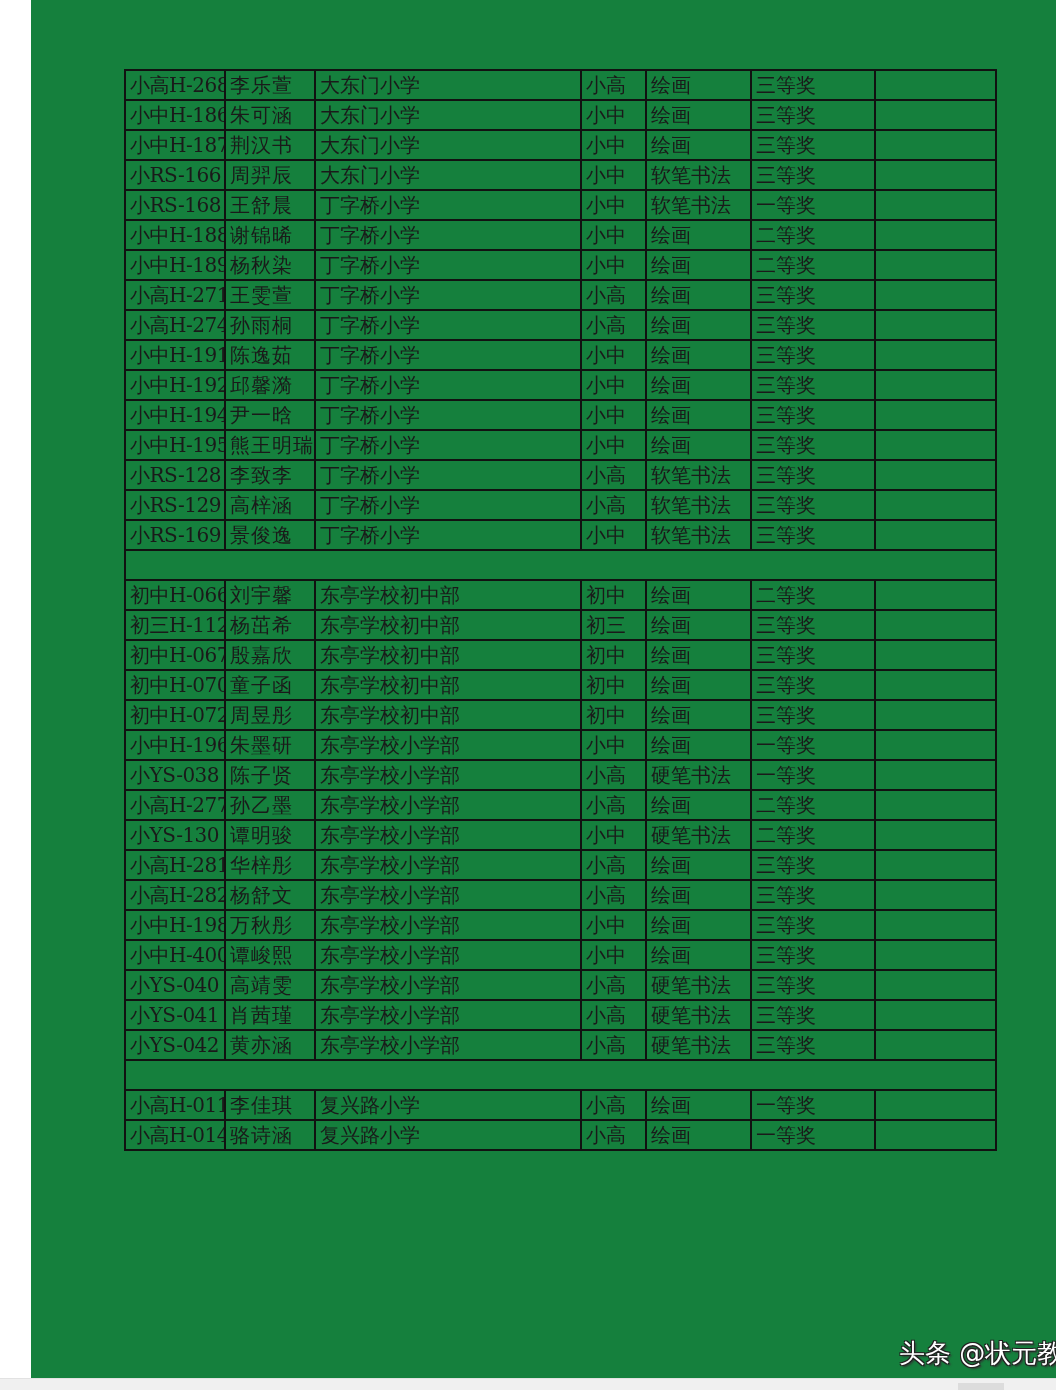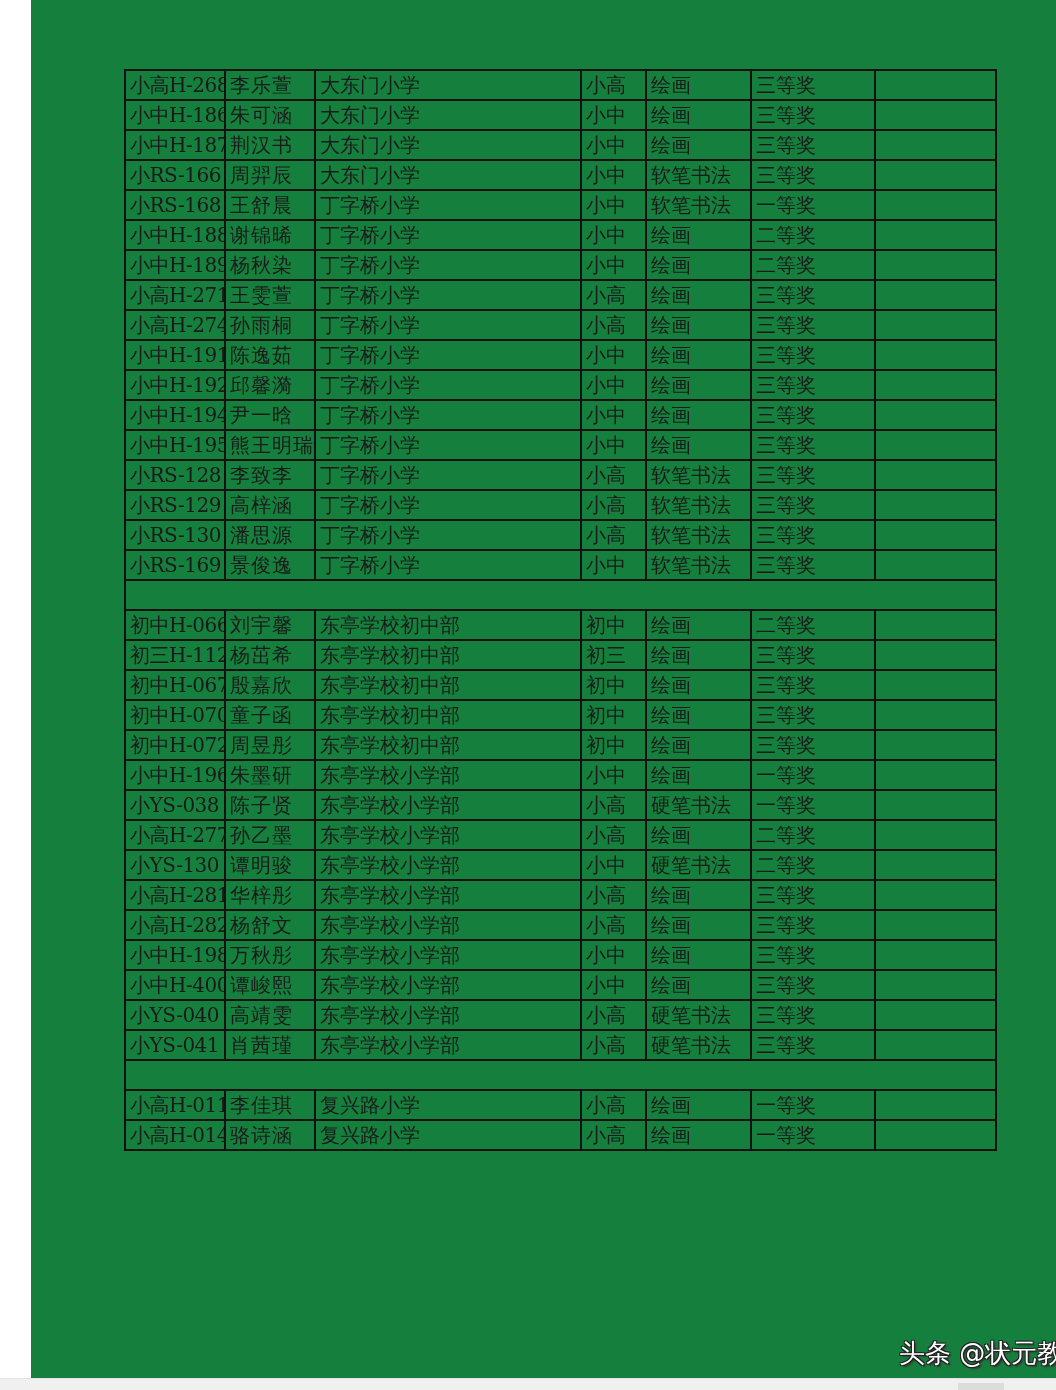--- a/index.html
+++ b/index.html
@@ -204,29 +204,20 @@
         <tr>
           <td class="code">小RS-129</td>
           <td class="name">高梓涵</td>
           <td class="school">丁字桥小学</td>
           <td class="level">小高</td>
           <td class="category">软笔书法</td>
           <td class="award">三等奖</td>
           <td class="note"></td>
         </tr>
         <tr>
-          <td class="code">小RS-130</td>
-          <td class="name">潘思源</td>
-          <td class="school">丁字桥小学</td>
-          <td class="level">小高</td>
-          <td class="category">软笔书法</td>
-          <td class="award">三等奖</td>
-          <td class="note"></td>
-        </tr>
-        <tr>
           <td class="code">小RS-169</td>
           <td class="name">景俊逸</td>
           <td class="school">丁字桥小学</td>
           <td class="level">小中</td>
           <td class="category">软笔书法</td>
           <td class="award">三等奖</td>
           <td class="note"></td>
         </tr>
         <tr class="blank">
           <td colspan="7"></td>
@@ -353,20 +344,29 @@
           <td class="name">高靖雯</td>
           <td class="school">东亭学校小学部</td>
           <td class="level">小高</td>
           <td class="category">硬笔书法</td>
           <td class="award">三等奖</td>
           <td class="note"></td>
         </tr>
         <tr>
           <td class="code">小YS-041</td>
           <td class="name">肖茜瑾</td>
+          <td class="school">东亭学校小学部</td>
+          <td class="level">小高</td>
+          <td class="category">硬笔书法</td>
+          <td class="award">三等奖</td>
+          <td class="note"></td>
+        </tr>
+        <tr>
+          <td class="code">小YS-042</td>
+          <td class="name">黄亦涵</td>
           <td class="school">东亭学校小学部</td>
           <td class="level">小高</td>
           <td class="category">硬笔书法</td>
           <td class="award">三等奖</td>
           <td class="note"></td>
         </tr>
         <tr class="blank">
           <td colspan="7"></td>
         </tr>
         <tr>

